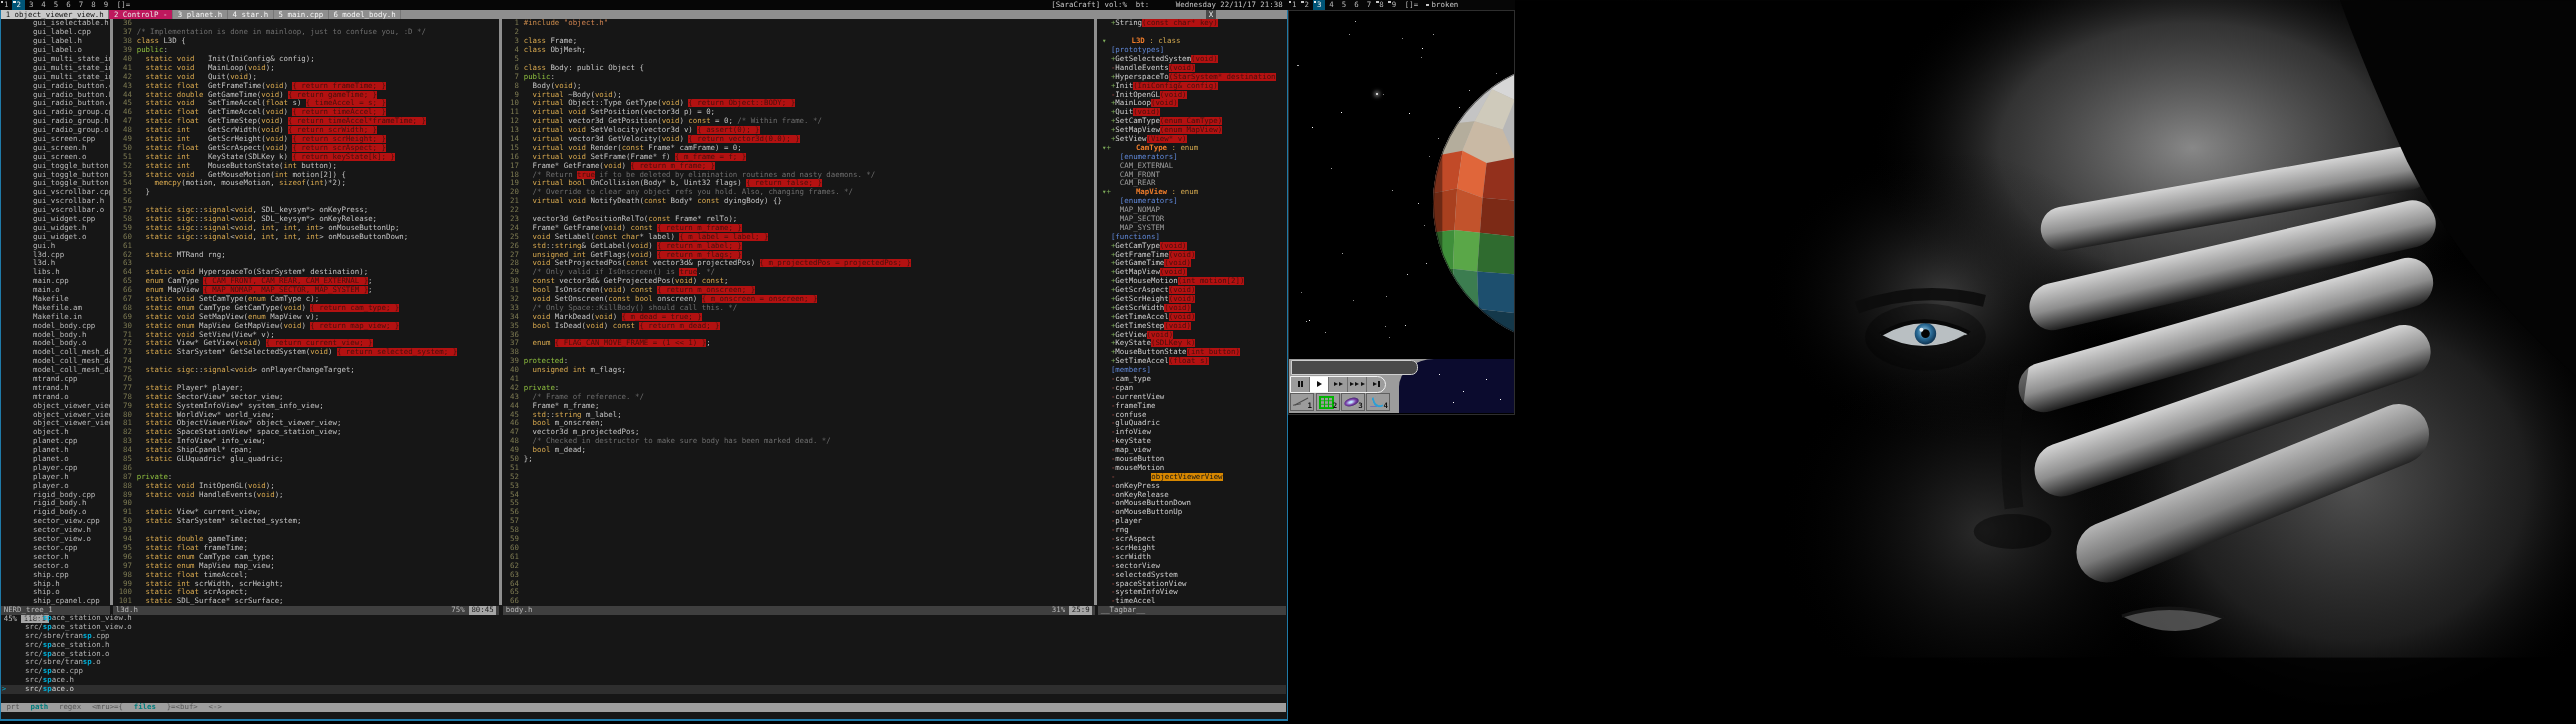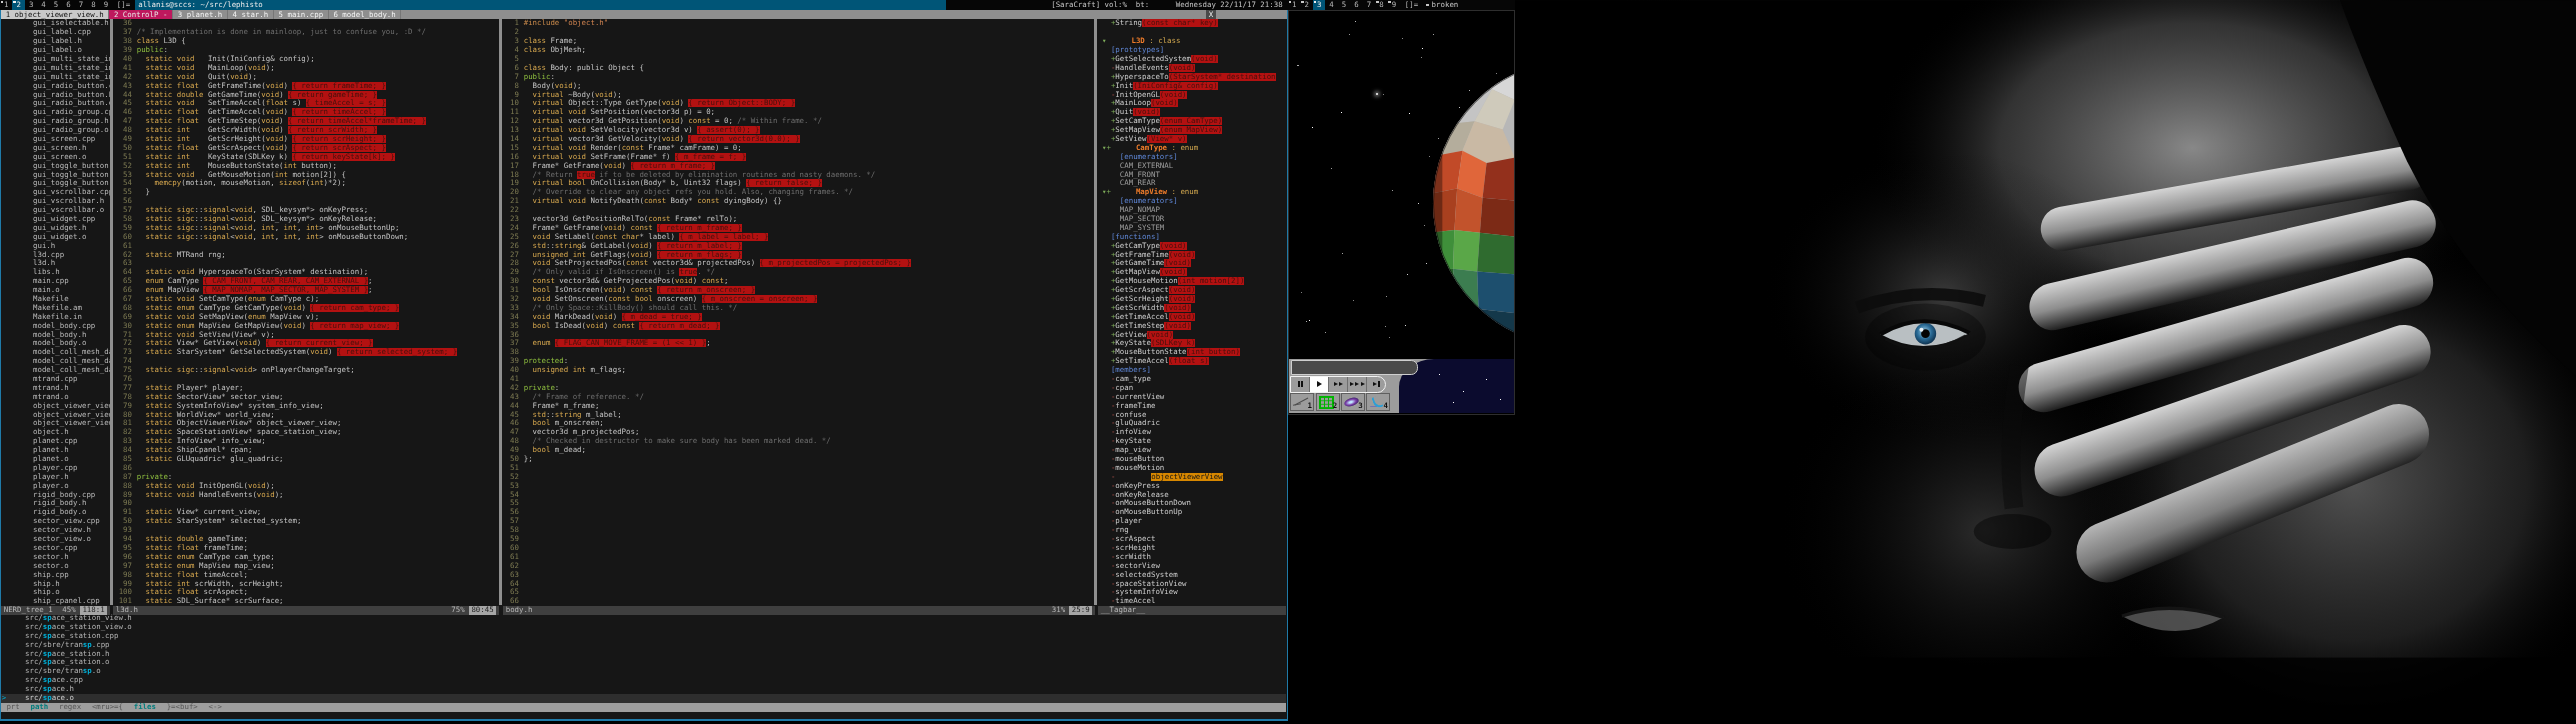--- a/index.html
+++ b/index.html
@@ -53,21 +53,21 @@
   .tagrow{padding-left:4px;white-space:pre;}
   .tb-arrow{color:#7fae5a;} .tb-plus{color:#7fae5a;} .tb-minus{color:#c05a50;}
   .tb-name{color:#cdcdcd;} .tb-special{color:#ef7c2a;font-weight:bold;padding-left:25px;}
   .tb-kind{color:#d2a84f;} .tb-header{color:#5f87d7;} .tb-enum{color:#9e9e9e;}
   .tb-cur{background:#d78700;color:#141414;margin-left:36px;}
 
   .slrow{position:absolute;left:0;top:596px;width:1285px;height:8.7px;line-height:8.7px;}
   .sl{position:absolute;top:0;height:8.7px;background:#3f3f3f;color:#b8b8b8;display:flex;justify-content:space-between;box-sizing:border-box;padding:0 2.7px;white-space:pre;}
   .sl .right{display:flex;gap:4px;}
   .pctbox{background:#a6a6a6;color:#1f1f1f;padding:0 2.7px;}
-  .sl1{left:0;width:109px;} .sl2{left:112px;width:386px;} .sl3{left:502px;width:592px;} .sl4{left:1097px;width:188px;}
+  .sl1{left:0;width:109px;flex-direction:column;} .sl2{left:112px;width:386px;} .sl3{left:502px;width:592px;} .sl4{left:1097px;width:188px;}
 
   .ctrlp-list{position:absolute;left:0;top:604px;width:1285px;height:89px;}
   .cp-row{height:8.9px;line-height:8.9px;padding-left:24px;color:#b4b4b4;white-space:pre;position:relative;}
   .cp-row.sel{background:#2e2e2e;color:#d0d0d0;}
   .cp-row.sel .mark{position:absolute;left:0.7px;top:0;color:#00afd7;}
   .cp-m{color:#00afd7;font-weight:bold;}
   .ctrlp-sl{position:absolute;left:0;top:693px;width:1285px;height:8.7px;background:#9e9e9e;color:#565656;line-height:8.7px;display:flex;gap:10.7px;padding-left:5.4px;box-sizing:border-box;white-space:pre;}
   .ctrlp-sl .on{color:#007d7d;font-weight:bold;}
   .promptline{position:absolute;left:0;top:702px;width:1285px;height:9.4px;line-height:9.4px;padding-left:2.7px;color:#d6d6d6;white-space:pre;}
   .cursorblk{display:inline-block;width:4px;height:7.4px;background:#b2b2b2;vertical-align:-1.3px;margin-left:0.7px;}
@@ -122,21 +122,20 @@
           <span class="tag sel">2<span class="ind"></span></span>
           <span class="tag">3</span>
           <span class="tag">4</span>
           <span class="tag">5</span>
           <span class="tag">6</span>
           <span class="tag">7</span>
           <span class="tag">8</span>
           <span class="tag">9</span>
         </span>
       <span class="layout">[]=</span>
-      <span class="bar-title">allanis@sccs: ~/src/lephisto</span>
       <span class="bar-status">[SaraCraft] vol:%  bt:      Wednesday 22/11/17 21:38</span>
     </div>
     <div class="bar-half bar-right">
       <span id="tags-right" style="display: flex;">
           <span class="tag">1<span class="ind"></span></span>
           <span class="tag">2<span class="ind"></span></span>
           <span class="tag sel">3<span class="ind"></span></span>
           <span class="tag">4</span>
           <span class="tag">5</span>
           <span class="tag">6</span>
@@ -457,21 +456,20 @@
         <span class="right"><span>31%</span><span class="pctbox">25:9</span></span>
       </div>
       <div class="sl sl4">
         <span>__Tagbar__</span>
       </div>
     </div>
 
     <div class="ctrlp-list" id="ctrlp-list">
         <div class="cp-row">src/<span class="cp-m">sp</span>ace_station_view.h</div>
         <div class="cp-row">src/<span class="cp-m">sp</span>ace_station_view.o</div>
-        <div class="cp-row">src/<span class="cp-m">sp</span>ace_station.cpp</div>
         <div class="cp-row">src/sbre/tran<span class="cp-m">sp</span>.cpp</div>
         <div class="cp-row">src/<span class="cp-m">sp</span>ace_station.h</div>
         <div class="cp-row">src/<span class="cp-m">sp</span>ace_station.o</div>
         <div class="cp-row">src/sbre/tran<span class="cp-m">sp</span>.o</div>
         <div class="cp-row">src/<span class="cp-m">sp</span>ace.cpp</div>
         <div class="cp-row">src/<span class="cp-m">sp</span>ace.h</div>
         <div class="cp-row sel"><span class="mark">&gt;</span>src/<span class="cp-m">sp</span>ace.o</div>
       </div>
     <div class="ctrlp-sl" id="ctrlp-sl"><span>prt</span><span class="on">path</span><span>regex</span><span>&lt;mru&gt;={</span><span class="on">files</span><span>}=&lt;buf&gt;</span><span>&lt;-&gt;</span></div>
   </div>

